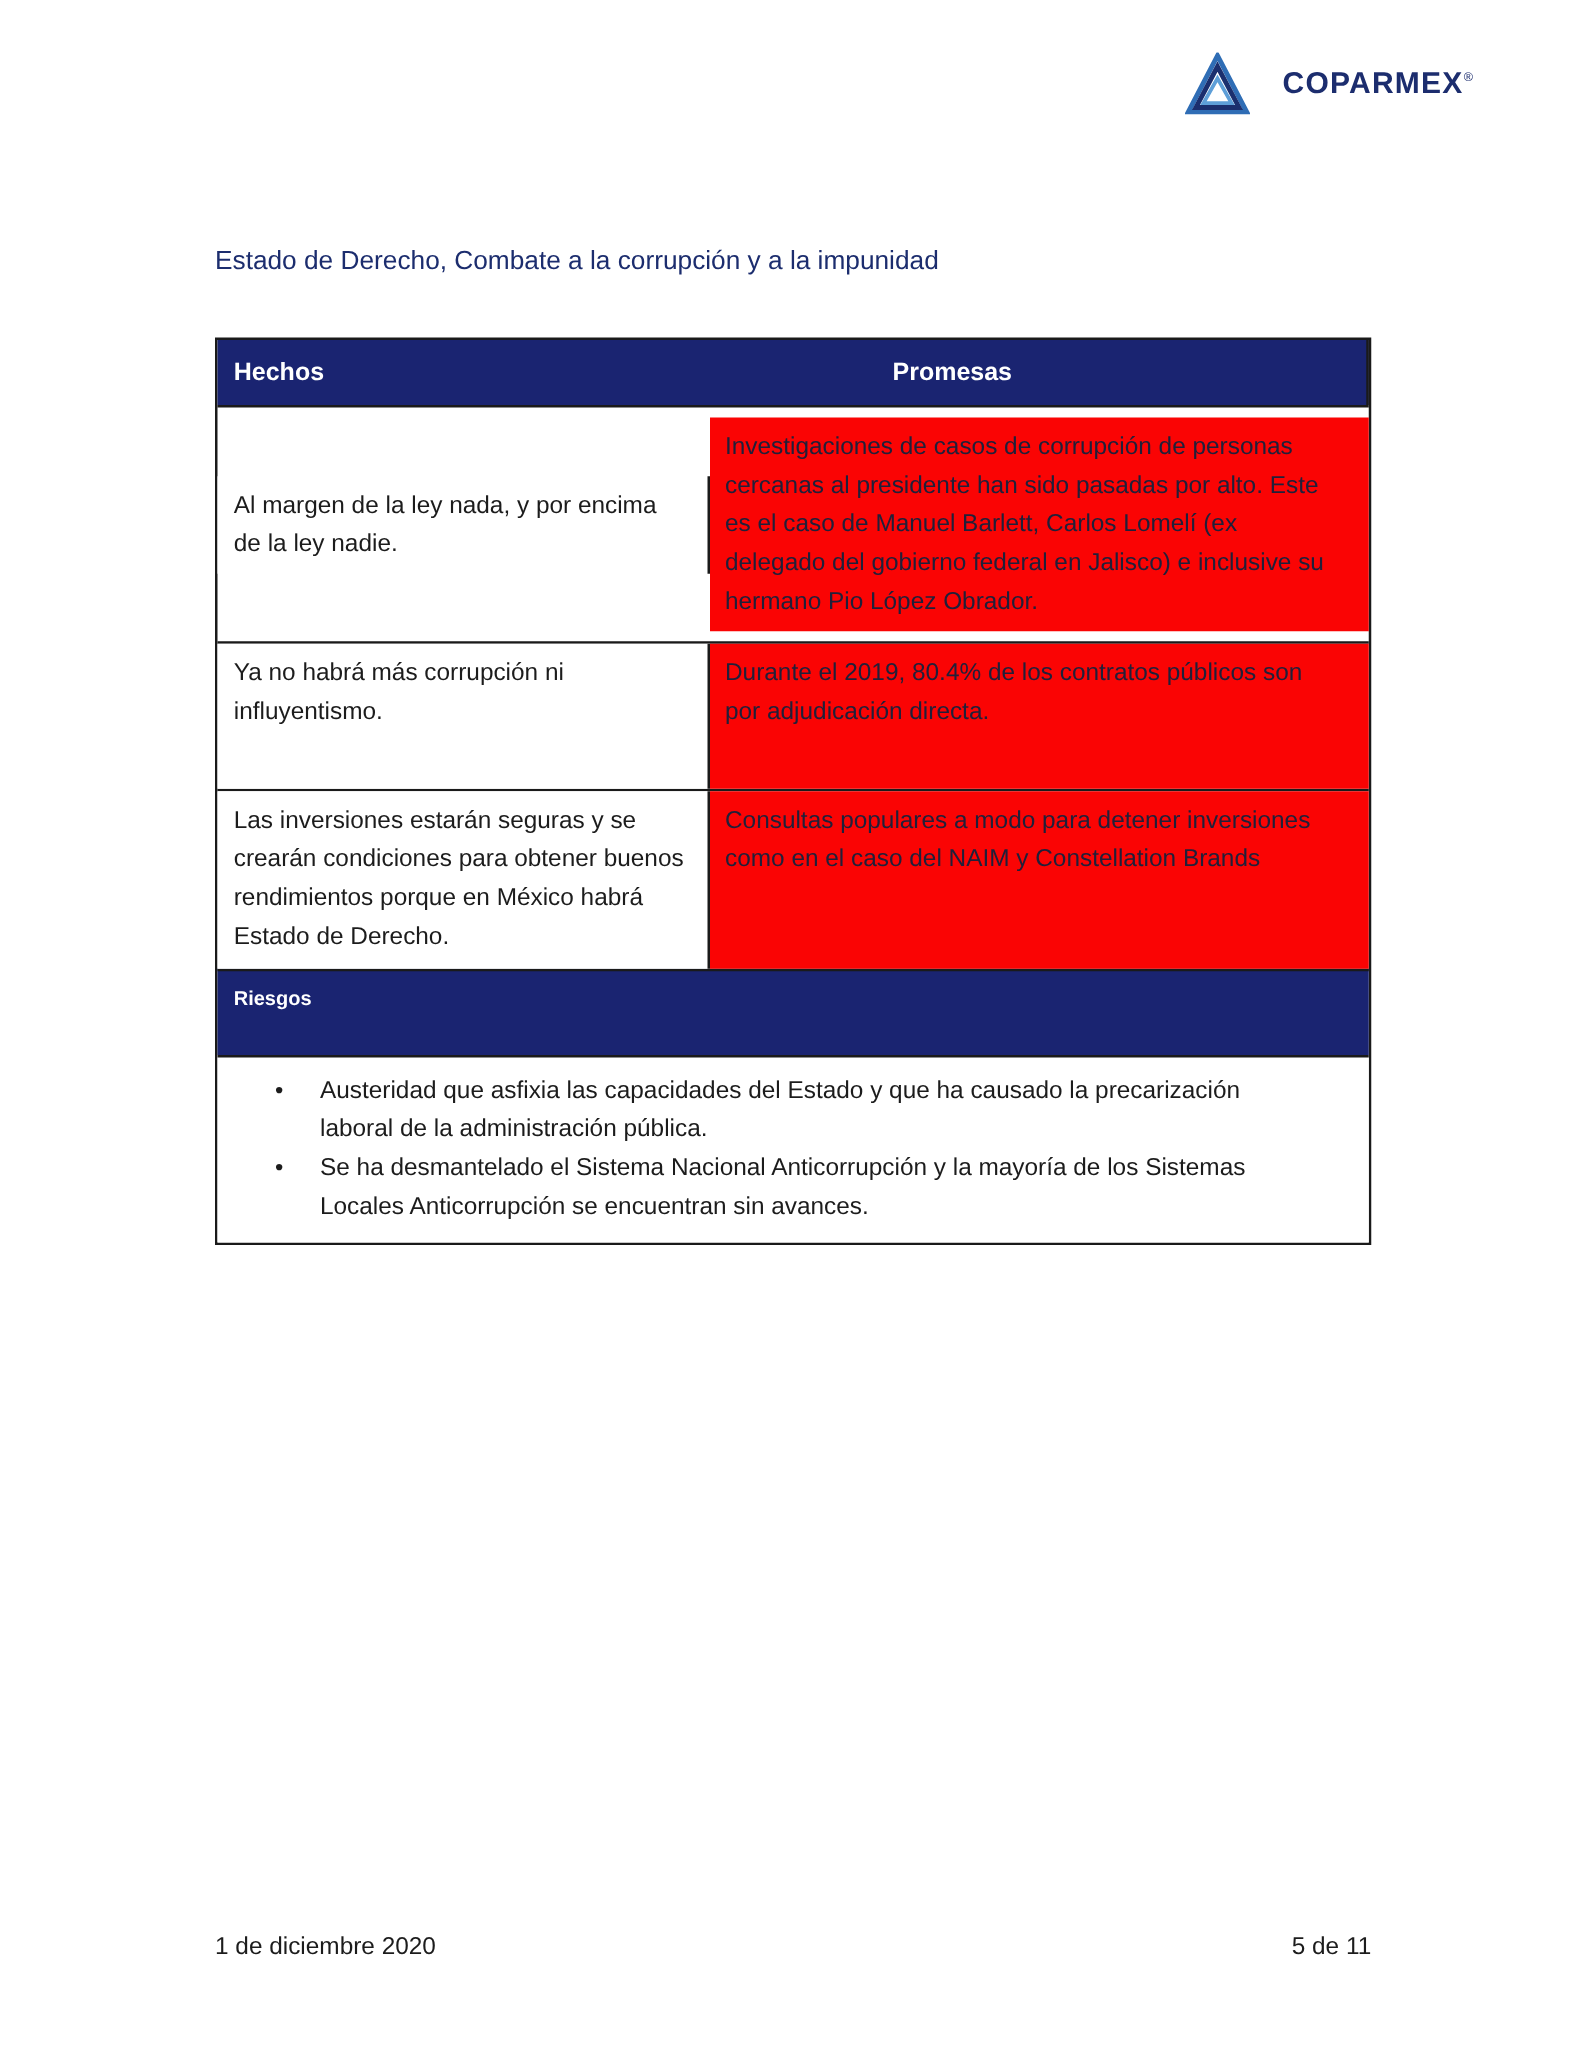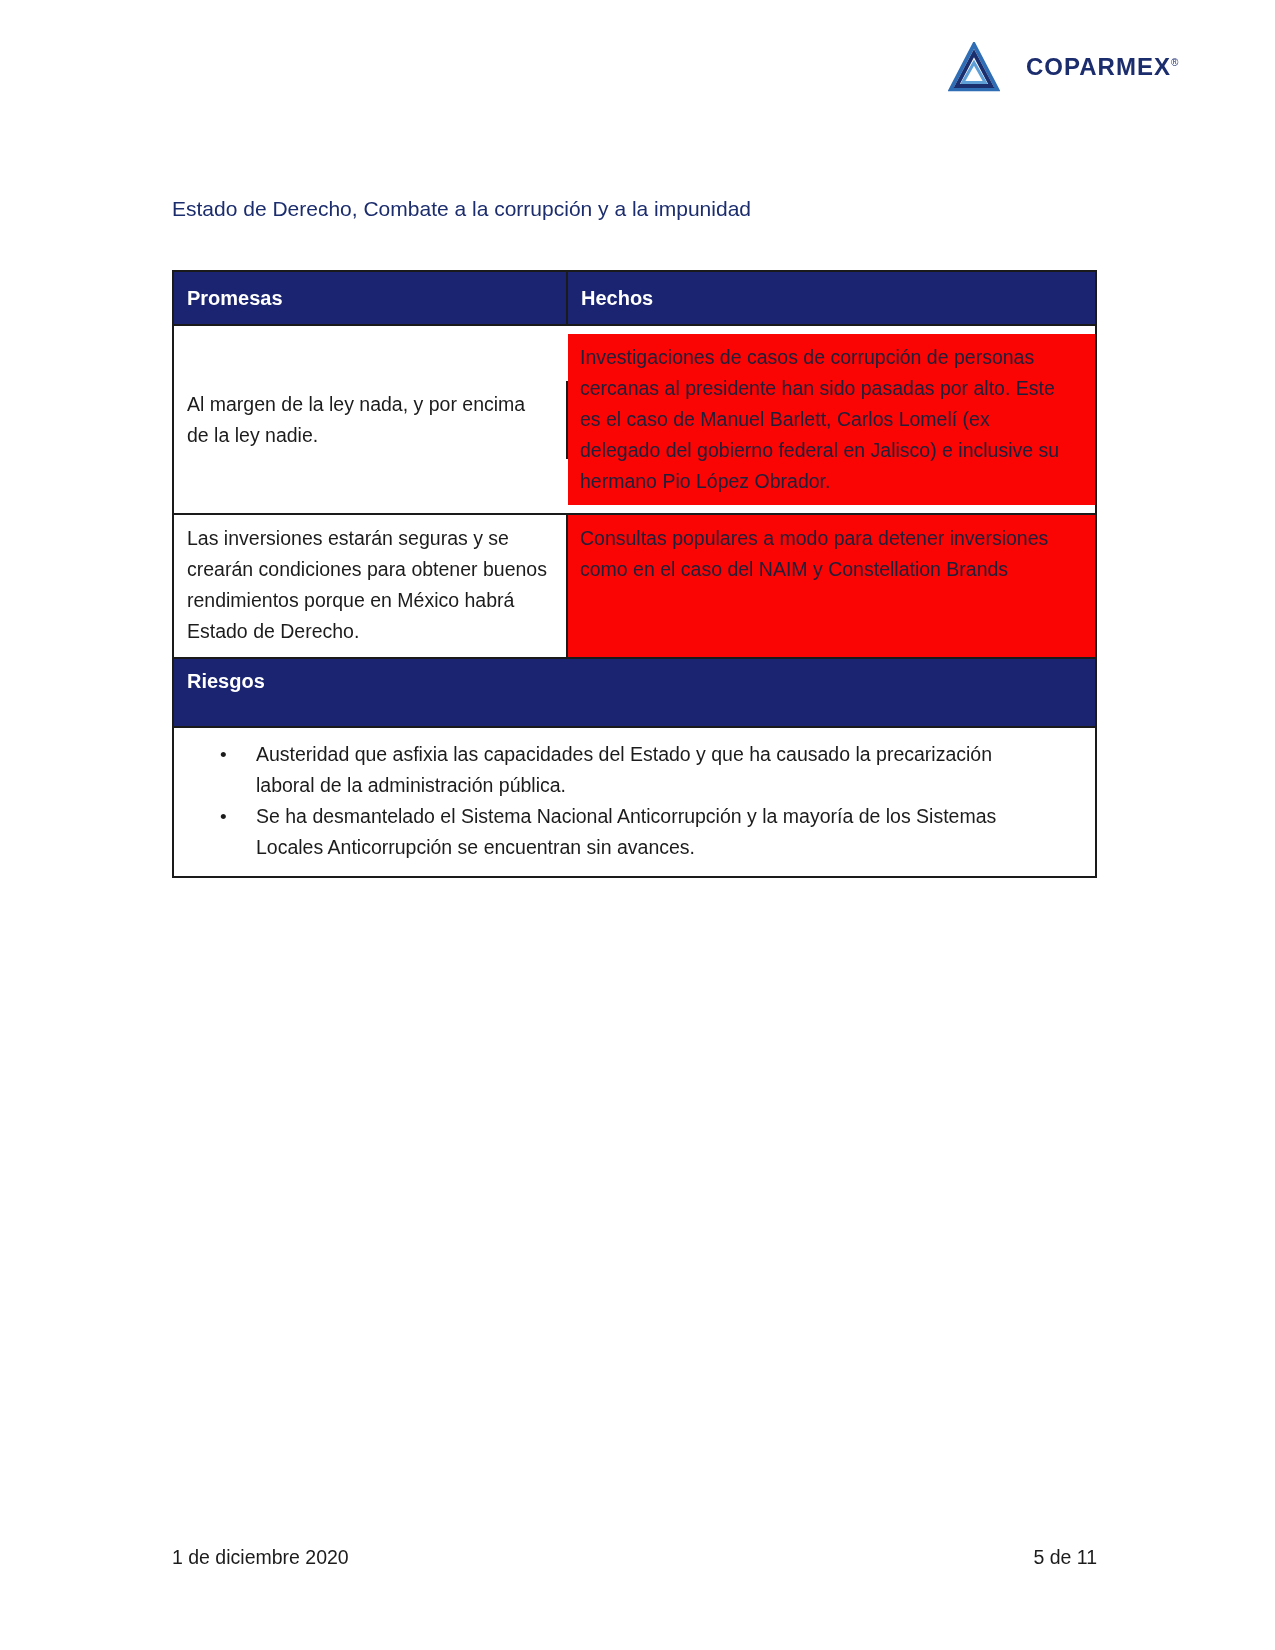--- a/index.html
+++ b/index.html
@@ -95,21 +95,21 @@
   .row-1{ height:189px;align-items:center; }
   .row-2{ height:118px; }
   .row-3{ height:144px; }
 
   .riesgos-bar{
     height:69px;
     background:var(--navy);
     border-top:2px solid var(--border);
     color:#ffffff;
     font-weight:bold;
-    font-size:20px;
+    font-size:16px;
     padding:7px 13px 0 13px;
   }
 
   .risks-box{
     height:150px;
     border-top:2px solid var(--border);
     background:#ffffff;
     padding-top:11px;
   }
   .risk-item{
@@ -153,29 +153,33 @@
       <polygon points="30,24 43,47 17,47" fill="none" stroke="#5e9fd8" stroke-width="3.5"></polygon>
     </svg>
     <div class="logo-word"><span>COPARMEX</span><sup>®</sup></div>
   </div>
 
   <div class="title">Estado de Derecho, Combate a la corrupción y a la impunidad</div>
 
   <div class="doc-table">
 
     <div class="t-row thead">
+      <div class="cell col-right">Hechos</div>
       <div class="cell col-left">Promesas</div>
-      <div class="cell col-right">Hechos</div>
     </div>
 
     <div class="t-row body-row row-1">
       <div class="p-cell">Al margen de la ley nada, y por encima de la ley nadie.</div>
       <div class="h-cell">Investigaciones de casos de corrupción de personas cercanas al presidente han sido pasadas por alto. Este es el caso de Manuel Barlett, Carlos Lomelí (ex delegado del gobierno federal en Jalisco) e inclusive su hermano Pio López Obrador.</div>
     </div>
 
+    <div class="t-row body-row row-2">
+      <div class="p-cell">Ya no habrá más corrupción ni influyentismo.</div>
+      <div class="h-cell">Durante el 2019, 80.4% de los contratos públicos son por adjudicación directa.</div>
+    </div>
 
     <div class="t-row body-row row-3">
       <div class="p-cell">Las inversiones estarán seguras y se crearán condiciones para obtener buenos rendimientos porque en México habrá Estado de Derecho.</div>
       <div class="h-cell">Consultas populares a modo para detener inversiones como en el caso del NAIM y Constellation Brands</div>
     </div>
 
     <div class="riesgos-bar">Riesgos</div>
 
     <div class="risks-box">
       <div class="risk-item">

